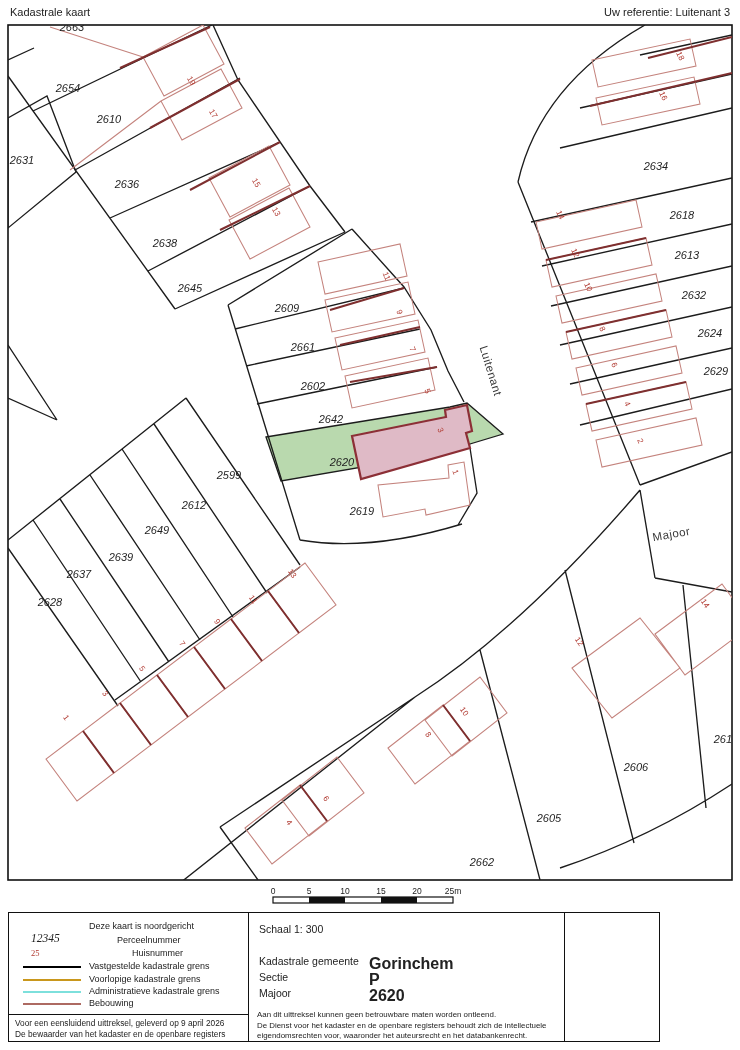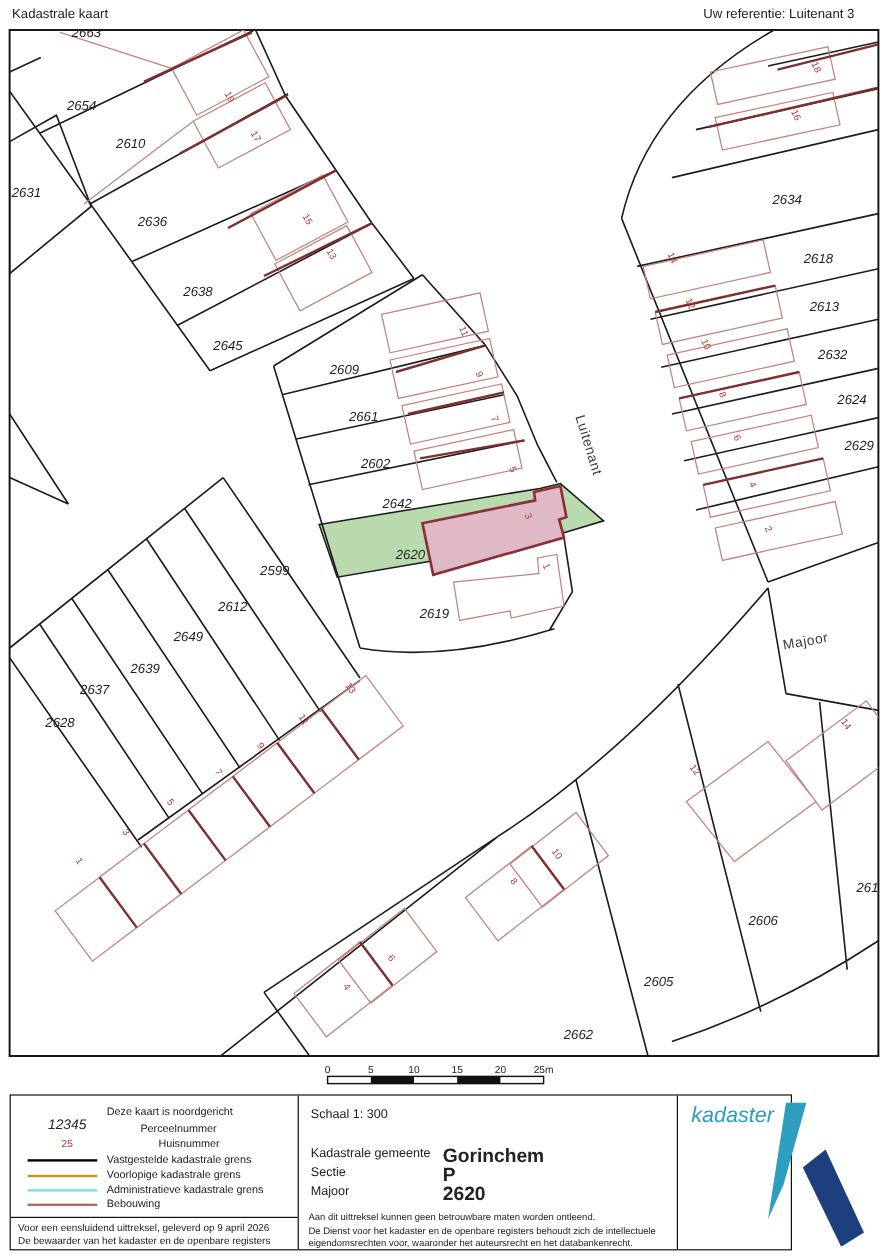--- a/index.html
+++ b/index.html
@@ -1,31 +1,31 @@
 <!DOCTYPE html>
 <html><head>
 <meta charset="utf-8">
 <style>
   html,body{margin:0;padding:0;background:#fff;}
   .page{position:relative;width:740px;height:1050px;background:#fff;overflow:hidden;
         font-family:"Liberation Sans", sans-serif;color:#1a1a1a;}
   .hdr{position:absolute;top:6px;font-size:11px;color:#222;}
   .hdr.left{left:10px;}
-  .hdr.right{right:28px;margin-left:38px;}
+  .hdr.right{right:10px;margin-left:38px;}
   svg text{font-family:"Liberation Sans", sans-serif;}
   .plabel{font-size:11px;font-style:italic;fill:#1f1f1f;text-anchor:middle;}
   .hlabel{font-size:8px;fill:#b13a31;text-anchor:middle;}
   .slabel{font-size:11.5px;fill:#3c3c3c;text-anchor:middle;letter-spacing:.5px;}
   .sblabel{font-size:8.5px;fill:#222;text-anchor:middle;}
   
   .foot{position:absolute;left:8px;top:912px;width:652px;height:130px;border:1.6px solid #111;box-sizing:border-box;}
   .foot .vdiv{position:absolute;top:0;width:1.4px;height:100%;background:#111;}
   .foot .hdiv{position:absolute;left:0;top:101px;width:239px;height:1.4px;background:#111;}
   .f-txt{position:absolute;font-size:9px;color:#222;white-space:nowrap;}
-  .f-sample{position:absolute;left:22px;width:50px;text-align:center;white-space:nowrap;}
+  .f-sample{position:absolute;left:22px;width:50px;text-align:left;white-space:nowrap;font-family:Liberation Serif, serif;}
   .psample{font-style:italic;font-size:11.5px;color:#222;}
   .hsample{font-size:8.5px;color:#b13a31;}
   .swatch{position:absolute;left:14px;width:58px;height:2px;}
   .issued{position:absolute;left:6px;font-size:8.3px;color:#222;white-space:nowrap;}
   .schaal{position:absolute;left:250px;top:10px;font-size:10.5px;color:#222;}
   .drow-l{position:absolute;left:250px;font-size:10.5px;color:#222;text-align:right;}
   .drow-v{position:absolute;left:360px;font-size:16px;color:#222;font-weight:bold;}
   .disc{position:absolute;left:248px;top:97px;font-size:7.9px;line-height:10.6px;color:#222;white-space:nowrap;}
   .logo-wrap{position:absolute;left:557px;top:2px;width:164px;height:124px;}
   .logo-text{position:absolute;left:10px;top:4px;font-size:18px;font-style:italic;}
@@ -186,22 +186,15 @@
   <div class="drow-l" style="top:58px;">Sectie</div>
   <div class="drow-v" style="top:58px;">P</div>
   <div class="drow-l" style="top:74px;">Majoor</div>
   <div class="drow-v" style="top:74px;">2620</div>
   <div class="disc">
     <div>Aan dit uittreksel kunnen geen betrouwbare maten worden ontleend.</div>
     <div>De Dienst voor het kadaster en de openbare registers behoudt zich de intellectuele</div>
     <div>eigendomsrechten voor, waaronder het auteursrecht en het databankenrecht.</div>
   </div>
 
-  <div class="logo-wrap">
-    <div class="logo-text" style="color: rgb(45, 157, 192);">kadaster</div>
-    <svg width="164" height="124" viewBox="0 0 164 124">
-      <path d="M89,4 L106,4 L87,72 L74,101 Z" fill="#2d9dc0"></path>
-      <path d="M103,58 L122,43 L154,112 L135,124 Z" fill="#1e3f7d"></path>
-    </svg>
-  </div>
 </div>
 
 </div>
 
 </body></html>

